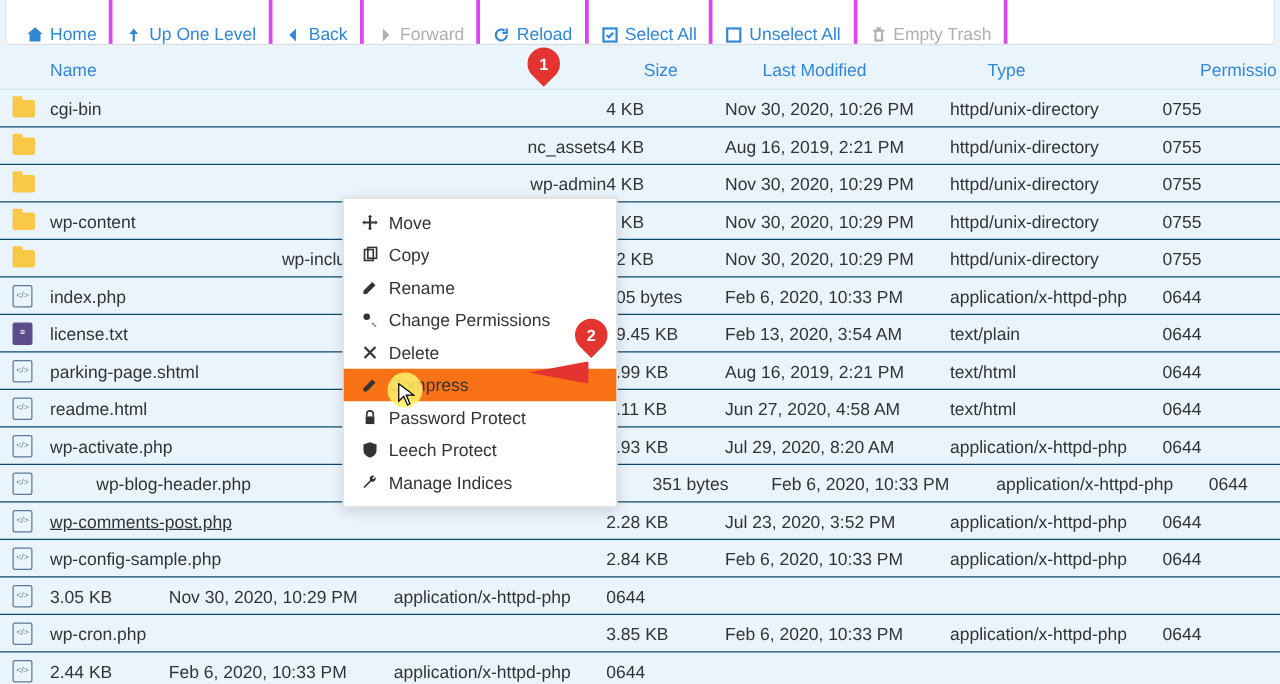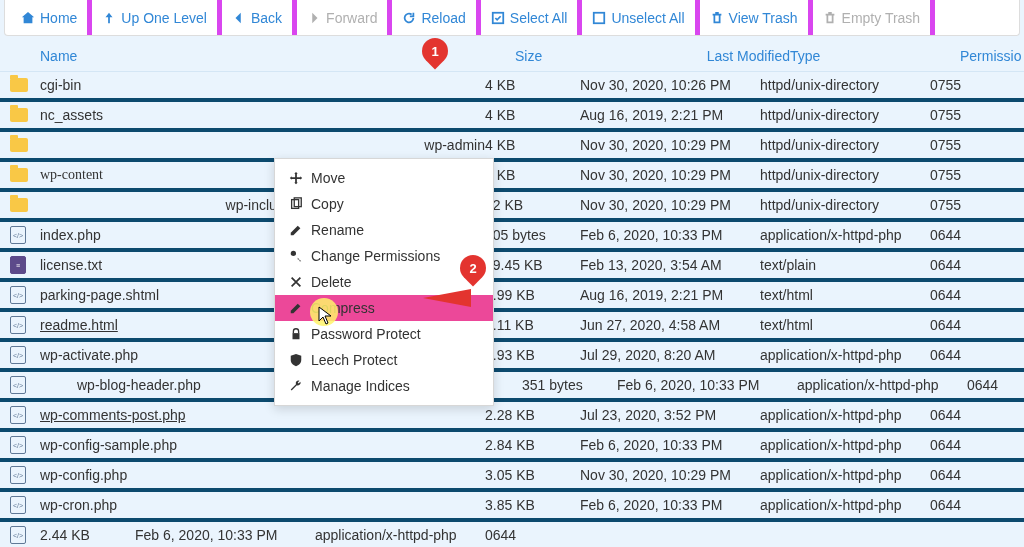--- a/index.html
+++ b/index.html
@@ -18,52 +18,52 @@
     border-top: none;
     border-radius: 0 0 4px 4px;
     height: 36px;
     display: flex;
     align-items: center;
     padding: 0 6px;
     margin: 0 4px;
   }
   .tb-btn {
     display: flex;
-    align-items: center;
+    align-items: flex-end;
     padding: 0 10px;
     height: 100%;
     color: #3187d6;
     cursor: pointer;
     gap: 5px;
     white-space: nowrap;
-    border-right: 5px solid #d946ef;
+    border-right: 3px solid #d946ef;
   }
   .tb-btn.disabled { color: #b0b0b0; cursor: default; }
   .tb-btn svg { width: 14px; height: 14px; }
   .header-row {
     display: flex;
     align-items: center;
     height: 32px;
     padding: 0 10px 0 40px;
     color: #3187d6;
     border-bottom: 1px solid #d4e6f5;
     margin-top: 4px;
   }
   .col-name { flex: 0 0 475px; }
   .col-size { flex: 0 0 95px; }
-  .col-mod  { flex: 0 0 180px; text-align: right; }
+  .col-mod  { flex: 0 0 180px; }
   .col-type { flex: 0 0 170px; }
   .col-perm { flex: 1; }
   .rows { }
   .row {
     display: flex;
     align-items: center;
     height: 30px;
     padding: 0 10px;
-    border-bottom: 4px solid #0c4a6e;
+    border-bottom: 1px solid #0c4a6e;
     color: #333;
   }
   .row .icon-cell {
     width: 30px;
     display: flex;
     align-items: center;
     justify-content: flex-start;
   }
   .row .name-cell { flex: 0 0 475px; }
   .row .size-cell { flex: 0 0 95px; }
@@ -89,21 +89,21 @@
     z-index: 50;
   }
   .cm-item {
     display: flex;
     align-items: center;
     gap: 8px;
     padding: 5px 14px;
     color: #333;
     cursor: pointer;
   }
-  .cm-item.hover { background: #ec4899; }
+  .cm-item.hover { background: #f97316; }
   .cm-item svg, .cm-item .ci { width:14px; height:14px; flex-shrink:0; }
   .marker {
     position: absolute;
     width: 26px; height: 26px;
     background: #e3342f;
     border-radius: 50% 50% 50% 0;
     transform: rotate(-45deg);
     display:flex; align-items:center; justify-content:center;
     color:#fff; font-weight:bold; font-size:13px;
     z-index: 60;
@@ -175,26 +175,20 @@
         <path d="M5 8l2 2 4-4"></path>
       </svg>
     <span>Select All</span>
   </div>
   <div class="tb-btn">
     <svg viewBox="0 0 16 16" fill="none" stroke="currentColor" stroke-width="2">
         <rect x="2" y="2" width="12" height="12"></rect>
       </svg>
     <span>Unselect All</span>
   </div>
-  <div class="tb-btn">
-    <svg viewBox="0 0 16 16" fill="none" stroke="currentColor" stroke-width="2">
-        <path d="M3 4h10M5 4v9h6V4M7 4V2h2v2"></path>
-      </svg>
-    <span>View Trash</span>
-  </div>
   <div class="tb-btn disabled">
     <svg viewBox="0 0 16 16" fill="none" stroke="currentColor" stroke-width="2">
         <path d="M3 4h10M5 4v9h6V4M7 4V2h2v2"></path>
       </svg>
     <span>Empty Trash</span>
   </div>
 </div>
 
 <div class="header-row">
   <div class="col-name">Name</div>
@@ -212,41 +206,41 @@
       <div class="name-cell" style="flex: 0 0 445px;">cgi-bin</div>
       <div class="size-cell">4 KB</div>
       <div class="mod-cell">Nov 30, 2020, 10:26 PM</div>
       <div class="type-cell">httpd/unix-directory</div>
       <div class="perm-cell">0755</div>
     </div>
     <div class="row">
       <div class="icon-cell">
         <div class="folder-icon"></div>
       </div>
-      <div class="name-cell" style="flex: 0 0 445px;">nc_assets</div>
+      <div class="name-cell" style="flex: 0 0 445px; text-align: right;">nc_assets</div>
       <div class="size-cell">4 KB</div>
       <div class="mod-cell">Aug 16, 2019, 2:21 PM</div>
       <div class="type-cell">httpd/unix-directory</div>
       <div class="perm-cell">0755</div>
     </div>
     <div class="row">
       <div class="icon-cell">
         <div class="folder-icon"></div>
       </div>
       <div class="name-cell" style="flex: 0 0 445px; text-align: right;">wp-admin</div>
       <div class="size-cell">4 KB</div>
       <div class="mod-cell">Nov 30, 2020, 10:29 PM</div>
       <div class="type-cell">httpd/unix-directory</div>
       <div class="perm-cell">0755</div>
     </div>
     <div class="row">
       <div class="icon-cell">
         <div class="folder-icon"></div>
       </div>
-      <div class="name-cell" style="flex: 0 0 445px; font-family: Liberation Serif, serif;">wp-content</div>
+      <div class="name-cell" style="flex: 0 0 445px;">wp-content</div>
       <div class="size-cell">4 KB</div>
       <div class="mod-cell">Nov 30, 2020, 10:29 PM</div>
       <div class="type-cell">httpd/unix-directory</div>
       <div class="perm-cell">0755</div>
     </div>
     <div class="row">
       <div class="icon-cell">
         <div class="folder-icon"></div>
       </div>
       <div class="name-cell" style="flex: 0 0 445px; text-align: center;">wp-includes</div>
@@ -282,21 +276,21 @@
       <div class="name-cell" style="flex: 0 0 445px;">parking-page.shtml</div>
       <div class="size-cell">4.99 KB</div>
       <div class="mod-cell">Aug 16, 2019, 2:21 PM</div>
       <div class="type-cell">text/html</div>
       <div class="perm-cell">0644</div>
     </div>
     <div class="row">
       <div class="icon-cell">
         <div class="file-icon-box">&lt;/&gt;</div>
       </div>
-      <div class="name-cell" style="flex: 0 0 445px; text-decoration: underline;">readme.html</div>
+      <div class="name-cell" style="flex: 0 0 445px;">readme.html</div>
       <div class="size-cell">7.11 KB</div>
       <div class="mod-cell">Jun 27, 2020, 4:58 AM</div>
       <div class="type-cell">text/html</div>
       <div class="perm-cell">0644</div>
     </div>
     <div class="row">
       <div class="icon-cell">
         <div class="file-icon-box">&lt;/&gt;</div>
       </div>
       <div class="name-cell" style="flex: 0 0 445px;">wp-activate.php</div>
@@ -332,21 +326,20 @@
       <div class="name-cell" style="flex: 0 0 445px;">wp-config-sample.php</div>
       <div class="size-cell">2.84 KB</div>
       <div class="mod-cell">Feb 6, 2020, 10:33 PM</div>
       <div class="type-cell">application/x-httpd-php</div>
       <div class="perm-cell">0644</div>
     </div>
     <div class="row">
       <div class="icon-cell">
         <div class="file-icon-box">&lt;/&gt;</div>
       </div>
-      <div class="name-cell" style="flex: 0 0 445px;">wp-config.php</div>
       <div class="size-cell">3.05 KB</div>
       <div class="mod-cell">Nov 30, 2020, 10:29 PM</div>
       <div class="type-cell">application/x-httpd-php</div>
       <div class="perm-cell">0644</div>
     </div>
     <div class="row">
       <div class="icon-cell">
         <div class="file-icon-box">&lt;/&gt;</div>
       </div>
       <div class="name-cell" style="flex: 0 0 445px;">wp-cron.php</div>

